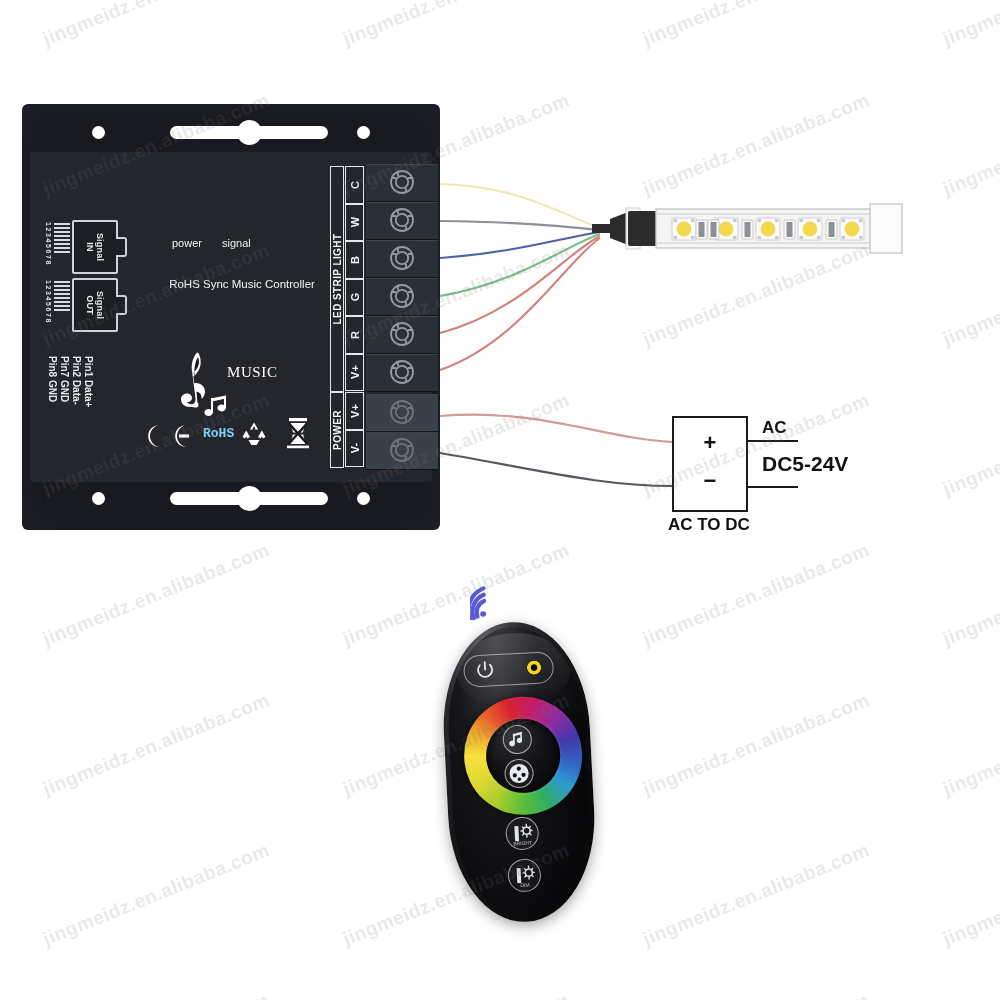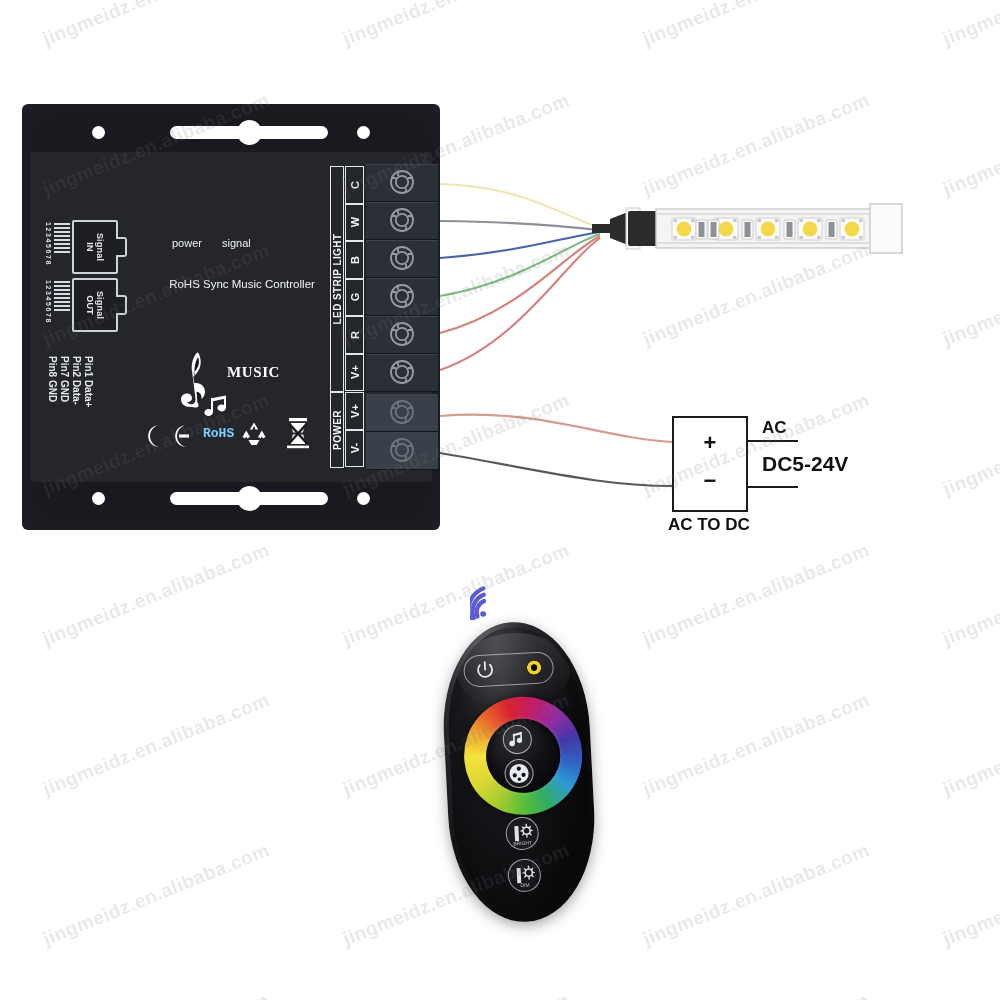--- a/index.html
+++ b/index.html
@@ -40,21 +40,21 @@
   .pin-legend{position:absolute;color:#e6e8ed;font-size:10px;font-weight:700;
               line-height:11px;white-space:nowrap;transform:rotate(90deg);
               transform-origin:left top;}
 
   .tiny-label{position:absolute;color:#f0f2f6;font-size:11px;font-weight:400;}
   .spec{position:absolute;color:#f3f5f9;font-size:11.5px;line-height:16px;
         text-align:center;width:100%;left:0;}
   .spec div{white-space:nowrap;}
 
   .music-word{position:absolute;color:#fff;font-family:"Liberation Serif",serif;
-              font-weight:700;font-size:15px;letter-spacing:.6px;}
+              font-weight:400;font-size:15px;letter-spacing:.6px;}
   .rohs{position:absolute;color:#7dd3fc;font-size:13px;font-weight:700;
         font-family:Liberation Mono, monospace;}
 
   
   .tlabels{position:absolute;left:330px;top:166px;width:34px;height:302px;z-index:12;}
   .tgroup{position:absolute;left:0;width:14px;border:1.4px solid #e3e6ea;
           box-sizing:border-box;}
   .tgroup span{position:absolute;left:50%;top:50%;color:#f2f4f8;font-size:10px;
                font-weight:700;letter-spacing:.4px;white-space:nowrap;
                transform:translate(-50%,-50%) rotate(-90deg);}

